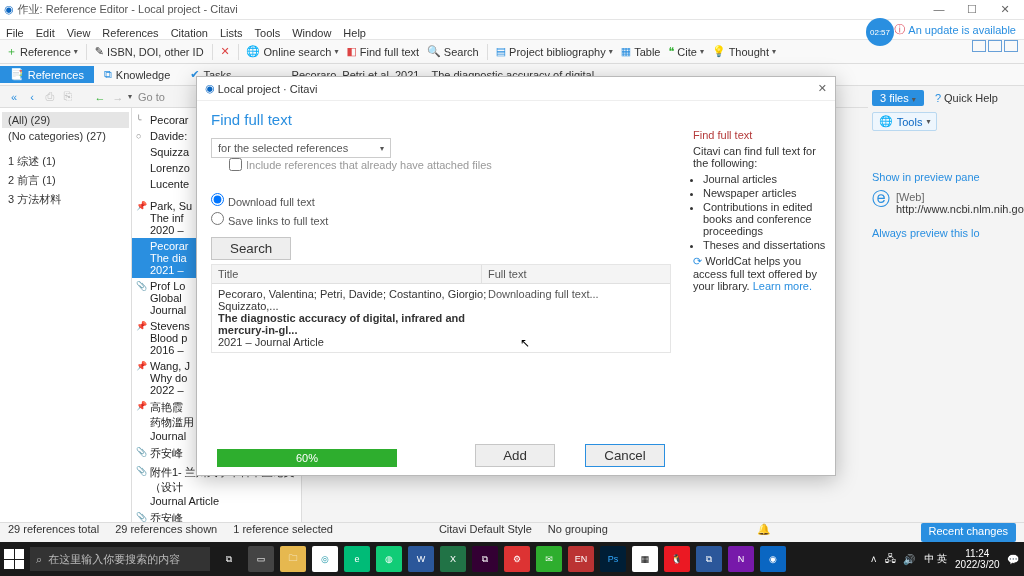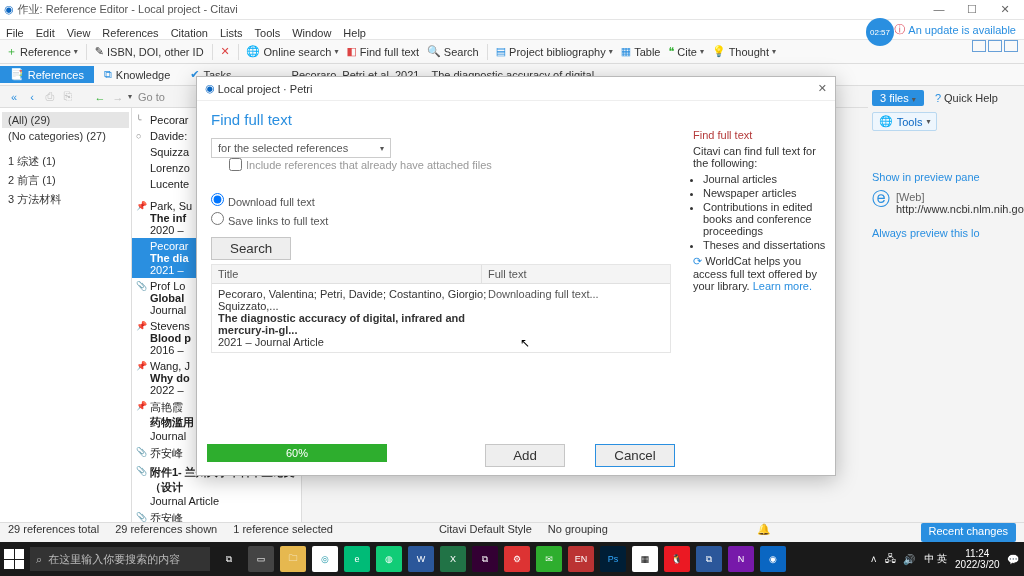--- a/index.html
+++ b/index.html
@@ -33,21 +33,21 @@
 .left-pane { width: 132px; background: #fff; border-right: 1px solid #ddd; padding: 4px 2px; }
 .left-item { padding: 2px 6px; color: #333; }
 .left-item.sel { background: #e5e5e5; }
 
 .mid-pane { width: 170px; background: #fff; border-right: 1px solid #ddd; position: relative; }
 .mid-list { padding-top: 4px; }
 .mid-item { padding: 2px 6px 2px 18px; position: relative; }
 .mid-item.sel { background: #2a8fe0; color: #fff; }
 .mid-item .pin { position: absolute; left: 4px; top: 3px; font-size: 9px; color: #888; }
 .mid-item.sel .pin { color: #fff; }
-.mid-item .b { font-weight: bold; }
+.mid-item .b { font-weight: normal; }
 .mid-overview-link { position: absolute; bottom: 4px; left: 8px; color: #2a8fe0; }
 
 .right-pane { flex: 1; background: #f4f4f4; position: relative; display: flex; flex-direction: column; }
 
 
 .files-col { position: absolute; right: 0; top: 86px; width: 156px; height: 420px; background: #f4f4f4; padding: 4px; }
 .files-btn { display: inline-block; background: #2a8fe0; color: #fff; padding: 2px 8px; border-radius: 2px; }
 .quick-help { display: inline-flex; align-items: center; gap: 3px; margin-left: 8px; color: #333; }
 .tools-btn { margin-top: 6px; display: inline-flex; align-items: center; gap: 4px; background: #eef6fd; border: 1px solid #b9d8f0; padding: 2px 6px; border-radius: 2px; color: #0a66c2; }
 .preview-link { color: #2a8fe0; margin-top: 40px; display: block; }
@@ -81,21 +81,21 @@
 .dlg-radio-row input { margin-right: 4px; }
 .btn { padding: 3px 18px; background: #eee; border: 1px solid #c6c6c6; color: #333; }
 .btn.primary { border: 1px solid #2a8fe0; }
 .dlg-table { margin-top: 4px; border: 1px solid #e5e5e5; }
 .dlg-th { display: flex; background: #f4f4f4; border-bottom: 1px solid #e0e0e0; }
 .dlg-th > div { padding: 3px 6px; color: #555; }
 .dlg-col1 { width: 270px; border-right: 1px solid #e0e0e0; }
 .dlg-col2 { flex: 1; }
 .dlg-row { padding: 4px 6px; color: #333; }
 .dlg-row .b { font-weight: bold; }
-.dlg-progress { position: absolute; bottom: 8px; left: 0; right: 0; display: flex; gap: 30px; padding: 0 10px; align-items: flex-start; }
+.dlg-progress { position: absolute; bottom: 8px; left: 0; right: 0; display: flex; gap: 30px; padding: 0 20px; align-items: flex-end; }
 .prog-bar { width: 180px; height: 18px; background: #2eae2e; color: #fff; display: flex; align-items: center; justify-content: center; }
 .ff-head { color: #b43a3a; font-weight: normal; margin-bottom: 4px; }
 .side-list { margin: 4px 0 4px 10px; padding: 0; }
 .side-list li { list-style: disc; margin-bottom: 2px; }
 .learn { color: #2a8fe0; }
 
 .win-layout-icons { position: absolute; right: 6px; top: 40px; display: flex; gap: 2px; z-index: 3; }
 .win-layout-icons span { width: 14px; height: 12px; border: 1px solid #68a0d8; display: inline-block; }
 .cursor { position: absolute; left: 520px; top: 336px; font-size: 12px; z-index: 15; color: #000; }
 </style>
@@ -281,21 +281,21 @@
   <span>1 reference selected</span>
   <span style="margin-left:90px">Citavi Default Style</span>
   <span>No grouping</span>
   <span style="margin-left:auto">🔔</span>
   <span class="recent-badge">Recent changes</span>
 </div>
 
 <div class="dialog">
   <div class="dlg-title">
     <span style="color:#0a66c2">◉</span>&nbsp;
-    <span>Local project · Petri</span>
+    <span>Local project · Citavi</span>
     <span class="x">✕</span>
   </div>
   <div class="dlg-body">
     <div class="dlg-main">
       <div class="dlg-h">Find full text</div>
       <span class="dlg-select">
           <span>for the selected references</span>
           <span class="caret">▾</span>
         </span>
       <span class="dlg-check">

